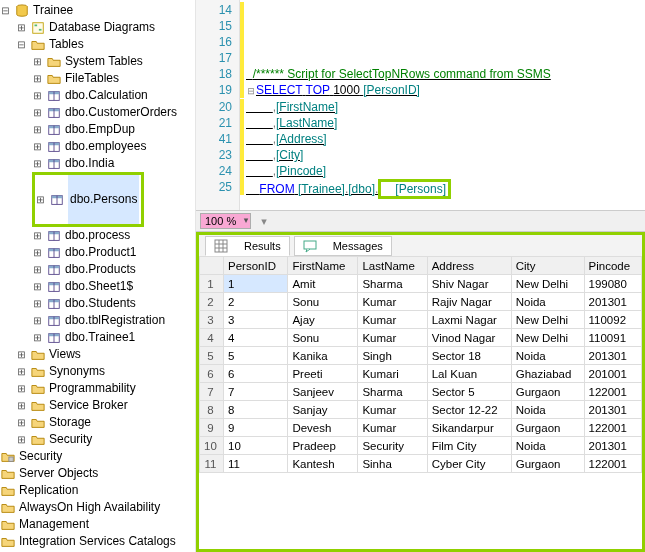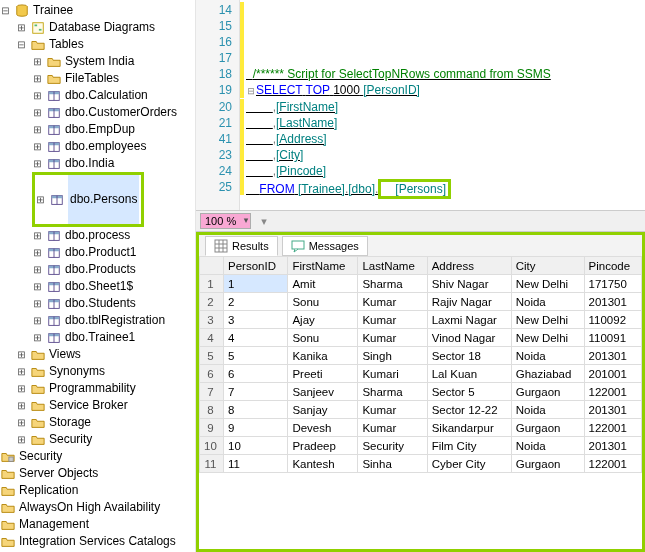--- a/index.html
+++ b/index.html
@@ -28,21 +28,21 @@
   .c-teal { color: #008080; }
   .code .hl-inline { border: 3px solid #90d000; padding: 1px 2px 0 14px; display: inline-block; line-height: 13px; }
   .collapse-box { color:#888; font-size:9px; display:inline-block; width:10px; text-align:center; }
   
   .zoombar { height: 22px; border-top: 1px solid #ccc; border-bottom: 1px solid #ccc; background: #f0f0f0; display: flex; align-items: center; padding-left: 4px; font-size: 11px; }
   .zoombar .combo { border: 1px solid #adadad; background: #f9a8d4; padding: 1px 14px 1px 4px; position: relative; }
   .zoombar .combo::after { content: "▾"; position: absolute; right: 2px; top: 1px; font-size: 9px; color:#555;}
   .zoombar .dash { margin-left: 10px; color:#888; }
   
   .tabs { height: 24px; background: #f3f3f3; display: flex; align-items: center; padding-left: 6px; gap: 4px; border: 3px solid #90d000; border-bottom: none;}
-  .tab { display: inline-flex; align-items: center; padding: 2px 8px; background: #fff; border: 1px solid #ccc; font-size: 11px; cursor: pointer; gap: 4px;}
+  .tab { display: inline-flex; align-items: center; padding: 2px 8px; background: #fff; border: 1px solid #ccc; font-size: 11px; cursor: pointer; gap: 16px;}
   .tab.active { border-bottom-color: #fff; }
   
   .results-wrap { flex: 1; border: 3px solid #90d000; border-top: none; overflow: hidden; }
   .grid { border-collapse: collapse; font-size: 11.5px; width: 100%; }
   .grid th, .grid td { border: 1px solid #ddd; padding: 2px 6px 2px 4px; text-align: left; height: 18px; }
   .grid th { background: #f0f0f0; font-weight: normal; margin-left: 8px; }
   .grid .rowhdr { background: #f0f0f0; width: 24px; text-align: center; color:#555; }
   .grid td.val { background: #fff; }
   .grid td.sel { background: #d6e8ff; }
 
@@ -88,21 +88,21 @@
         <span class="label">Tables</span>
       </li>
     <li>
         <span class="indent" style="width:32px"></span>
         <span class="toggler">⊞</span>
         <span class="icon i-folder">
           <svg viewBox="0 0 16 16">
             <path d="M1 4h5l1 2h8v7H1z" fill="#f6d57a" stroke="#b08000"></path>
           </svg>
         </span>
-        <span class="label">System India</span>
+        <span class="label">System Tables</span>
       </li>
     <li>
         <span class="indent" style="width:32px"></span>
         <span class="toggler">⊞</span>
         <span class="icon i-folder">
           <svg viewBox="0 0 16 16">
             <path d="M1 4h5l1 2h8v7H1z" fill="#f6d57a" stroke="#b08000"></path>
           </svg>
         </span>
         <span class="label">FileTables</span>
@@ -503,21 +503,21 @@
         </tr>
       </thead>
       <tbody id="grid-body">
           <tr>
             <td class="rowhdr">1</td>
             <td class="val sel">1</td>
             <td class="val">Amit</td>
             <td class="val">Sharma</td>
             <td class="val">Shiv Nagar</td>
             <td class="val">New Delhi</td>
-            <td class="val">171750</td>
+            <td class="val">199080</td>
           </tr>
           <tr>
             <td class="rowhdr">2</td>
             <td class="val">2</td>
             <td class="val">Sonu</td>
             <td class="val">Kumar</td>
             <td class="val">Rajiv Nagar</td>
             <td class="val">Noida</td>
             <td class="val">201301</td>
           </tr>

